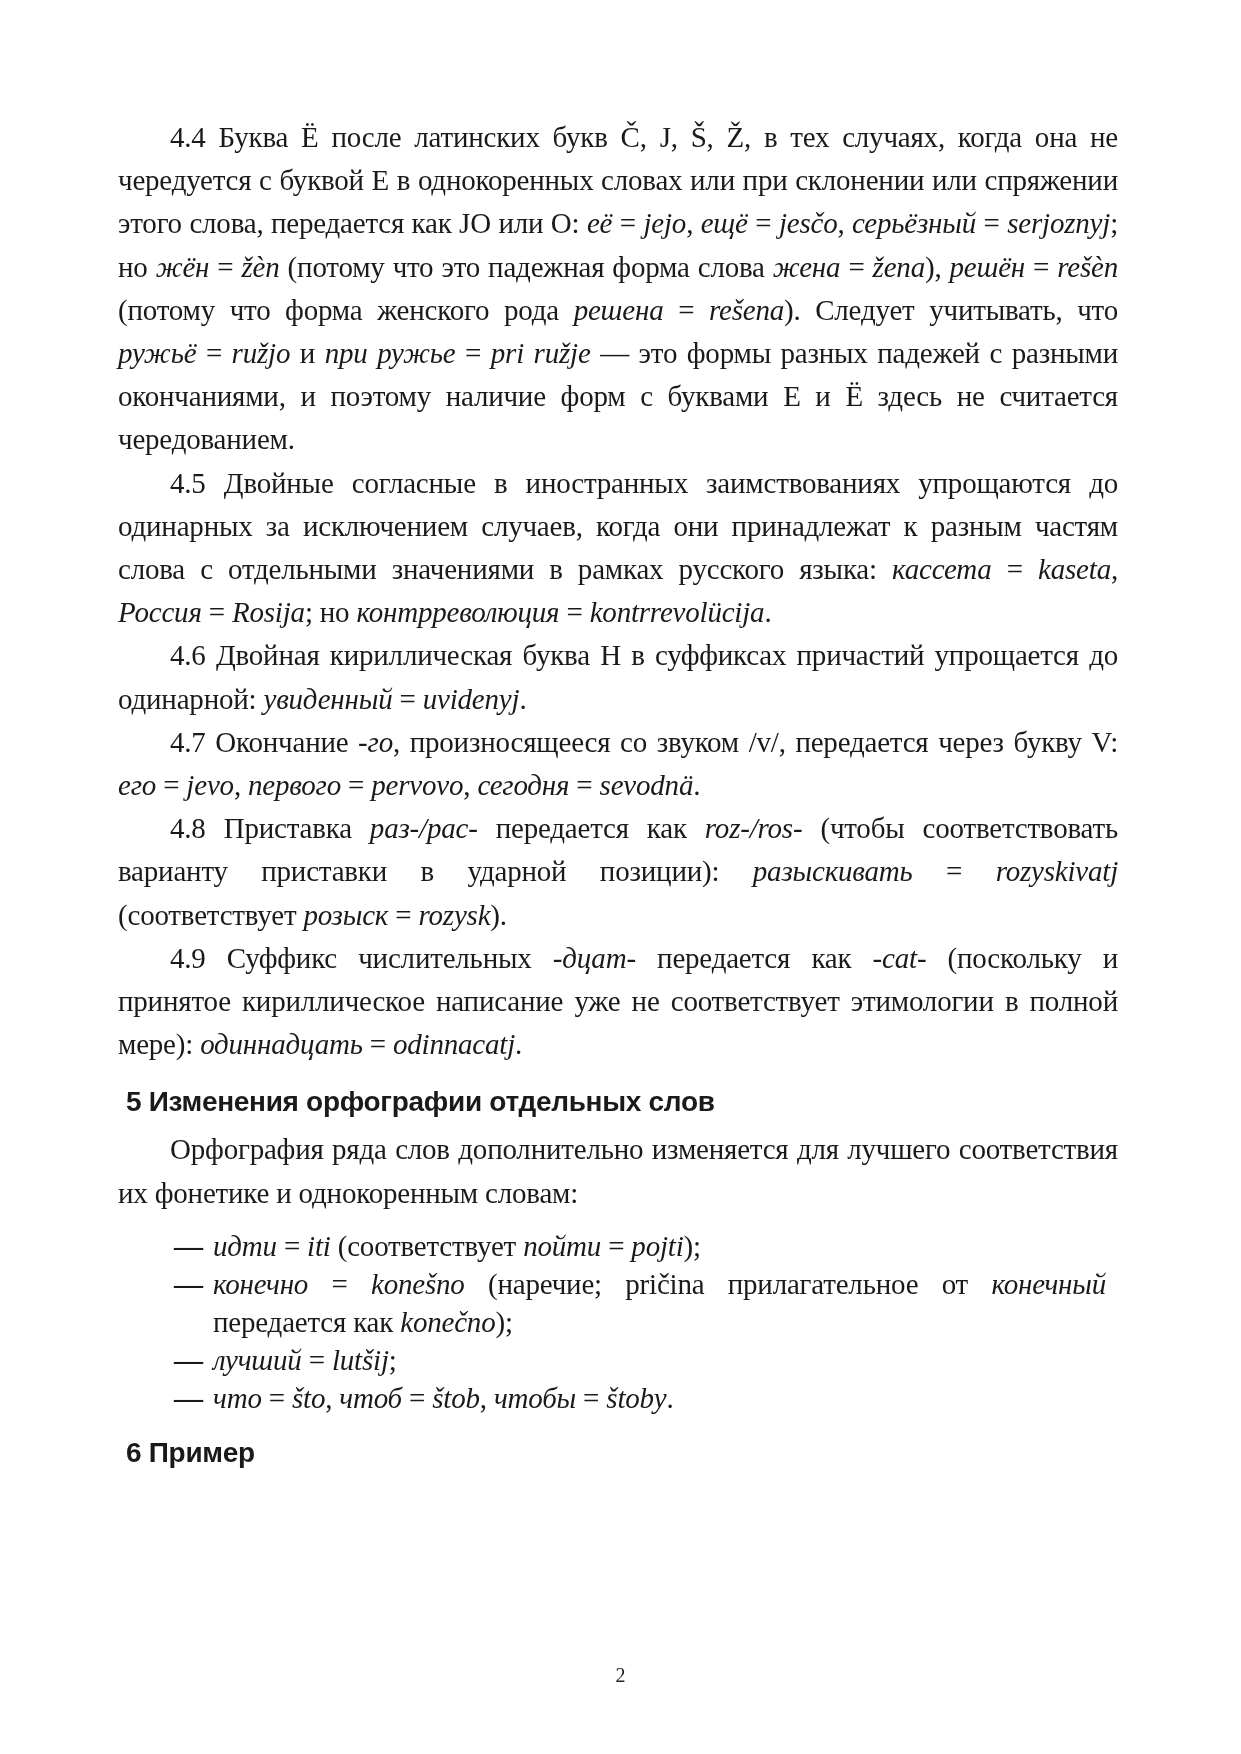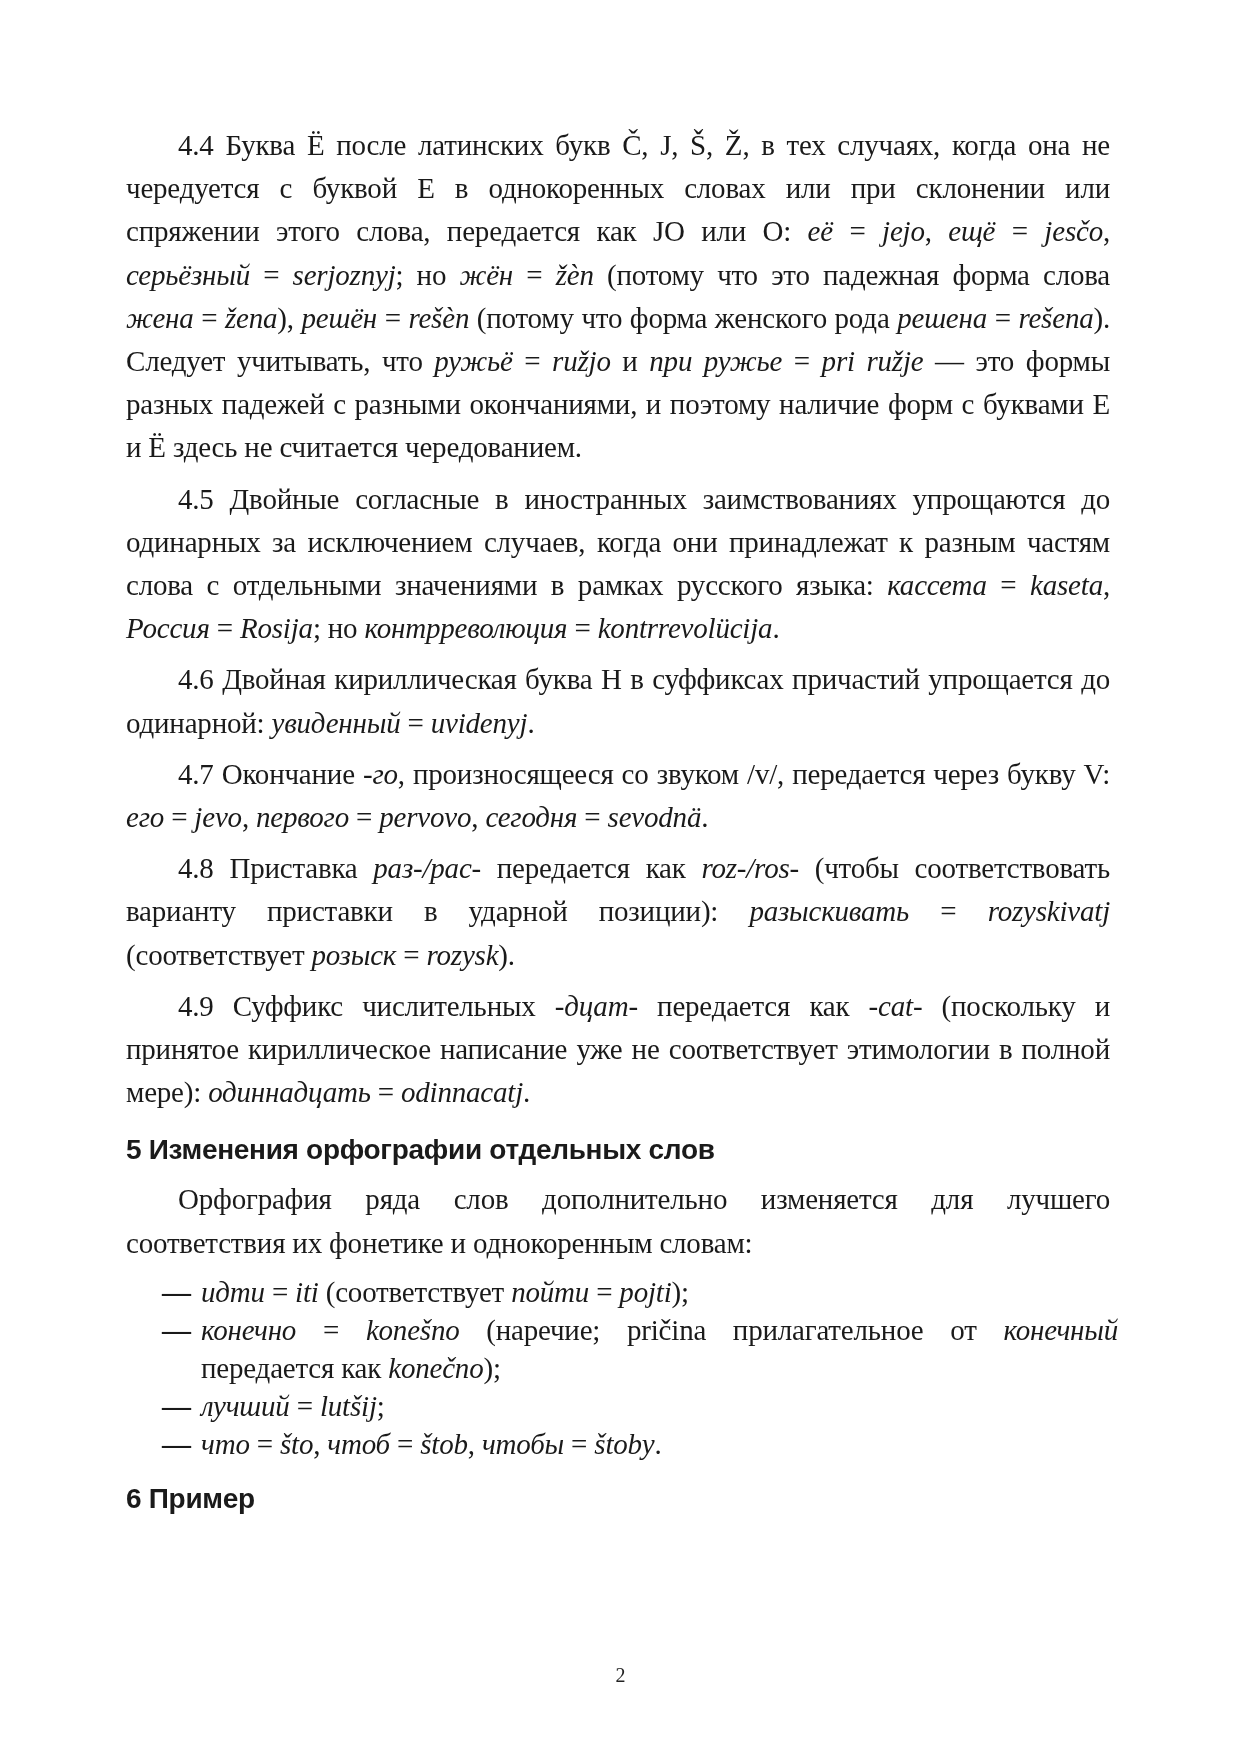--- a/index.html
+++ b/index.html
@@ -19,37 +19,37 @@
       position: absolute;
       left: 118px;
       top: 116px;
       width: 1000px;
     }
     .para {
       font-size: 29px;
       line-height: 43.2px;
       text-align: justify;
       text-indent: 52px;
-      margin: 8px;
+      margin: 0;
       letter-spacing: -0.2px;
     }
     .para i {
       font-style: italic;
     }
     .heading {
       font-family: Liberation Sans, sans-serif;
       font-weight: bold;
       font-size: 28px;
       line-height: 40px;
       margin: 16px 0 6px 8px;
       letter-spacing: -0.3px;
     }
     .list {
       list-style: none;
-      margin: 0;
+      margin: 12px;
       padding: 0;
     }
     .list-item {
       font-size: 29px;
       line-height: 38px;
       text-align: justify;
       padding-left: 83px;
       text-indent: -39px;
       letter-spacing: -0.2px;
     }

